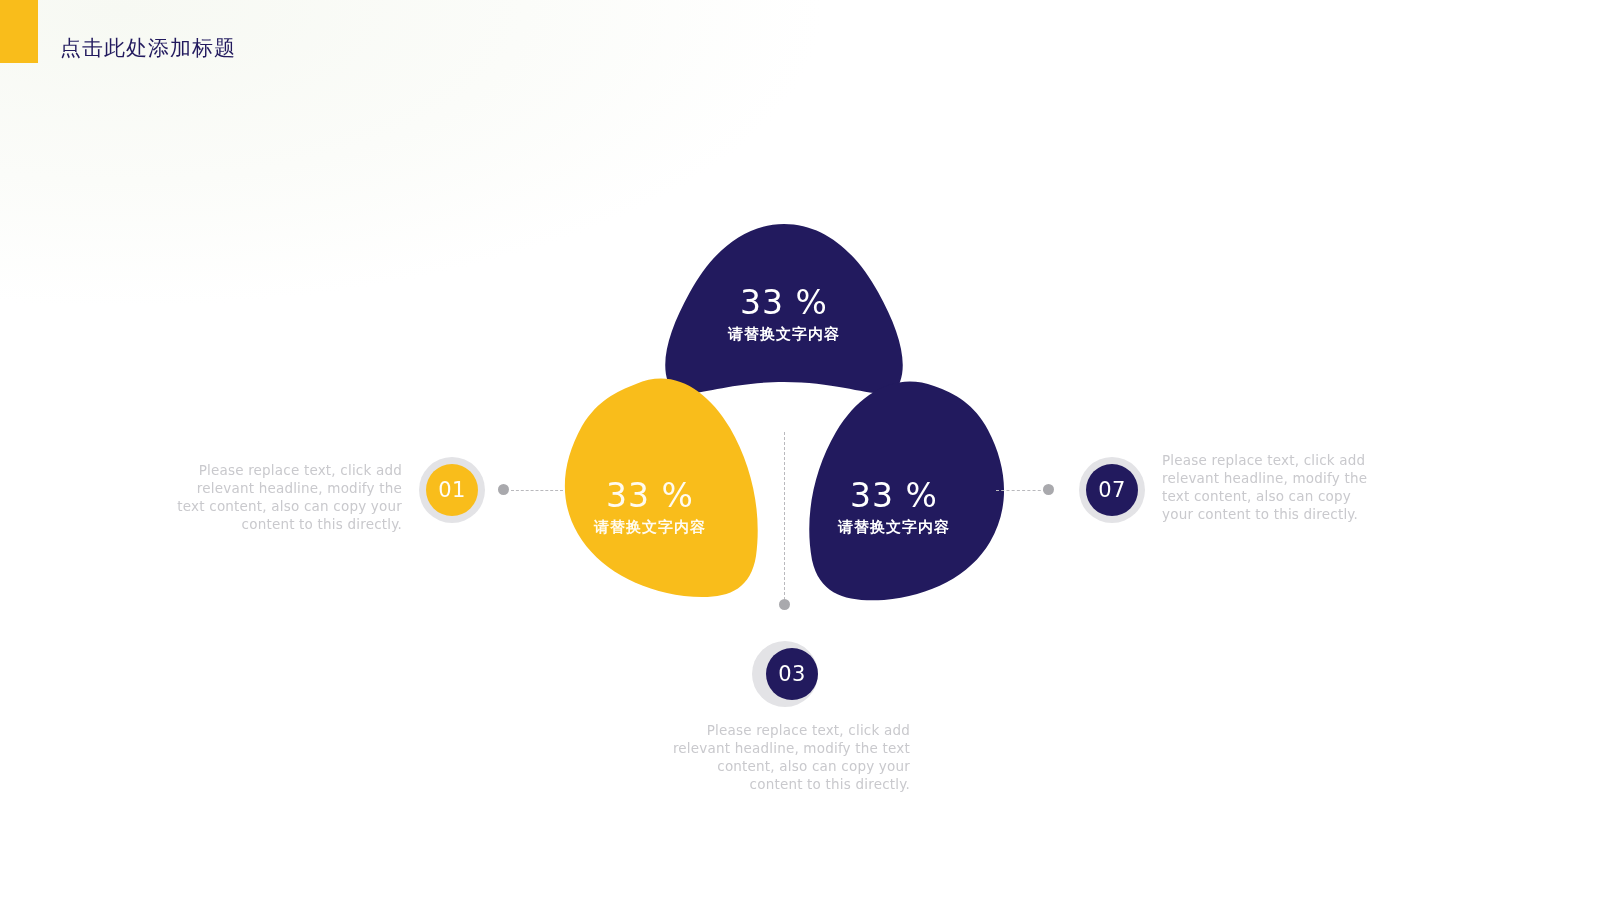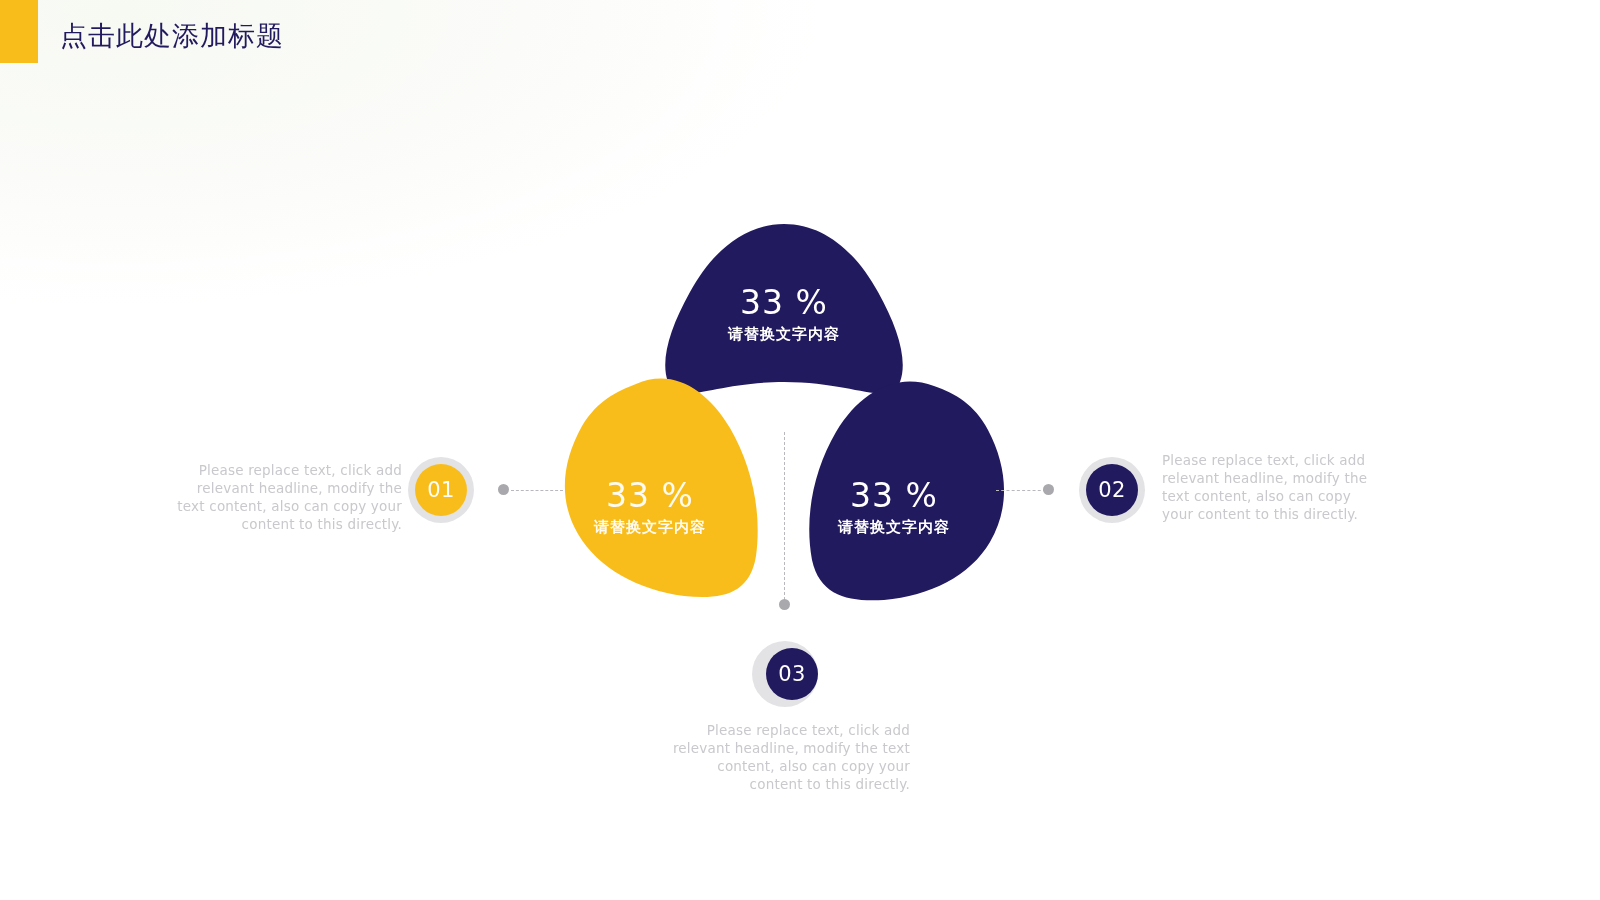--- a/index.html
+++ b/index.html
@@ -29,26 +29,26 @@
     position: absolute;
     left: 0;
     top: 0;
     width: 38px;
     height: 63px;
     background: #f9bd1b;
   }
   .page-title {
     position: absolute;
     left: 60px;
-    top: 22px;
-    font-size: 27px;
+    top: 36px;
+    font-size: 21px;
     line-height: 1.2;
     letter-spacing: 1px;
     color: #221a5e;
-    font-family: Liberation Mono, monospace;
+    font-family: Liberation Serif, serif;
     font-weight: 500;
     white-space: nowrap;
   }
 
   
   .watermark {
     position: absolute;
     left: 8px;
     top: 422px;
     font-size: 25px;
@@ -147,21 +147,21 @@
     align-items: center;
     justify-content: center;
     font-family: "DejaVu Sans", "Liberation Sans", sans-serif;
     font-size: 21px;
     letter-spacing: 0.5px;
     color: #ffffff;
   }
   .badge-core.yellow { background: #f9bd1b; color: #fffdf6; }
   .badge-core.navy   { background: #221a5e; }
 
-  #badge-01 { left: 408px; top: 457px; }
+  #badge-01 { left: 419px; top: 457px; }
   #badge-02 { left: 1079px; top: 457px; }
   #badge-03 { left: 752px; top: 641px; justify-content: flex-end; }
 
   
   .desc {
     position: absolute;
     font-family: "DejaVu Sans", "Liberation Sans", sans-serif;
     font-size: 13.5px;
     line-height: 1.33;
     color: #c9c9cd;
@@ -236,21 +236,21 @@
   <div class="badge" id="badge-01">
     <div class="badge-ring"></div>
     <div class="badge-core yellow">
       <span>01</span>
     </div>
   </div>
 
   <div class="badge" id="badge-02">
     <div class="badge-ring"></div>
     <div class="badge-core navy">
-      <span>02</span>
+      <span>07</span>
     </div>
   </div>
 
   <div class="badge" id="badge-03">
     <div class="badge-ring"></div>
     <div class="badge-core navy">
       <span>03</span>
     </div>
   </div>
 

